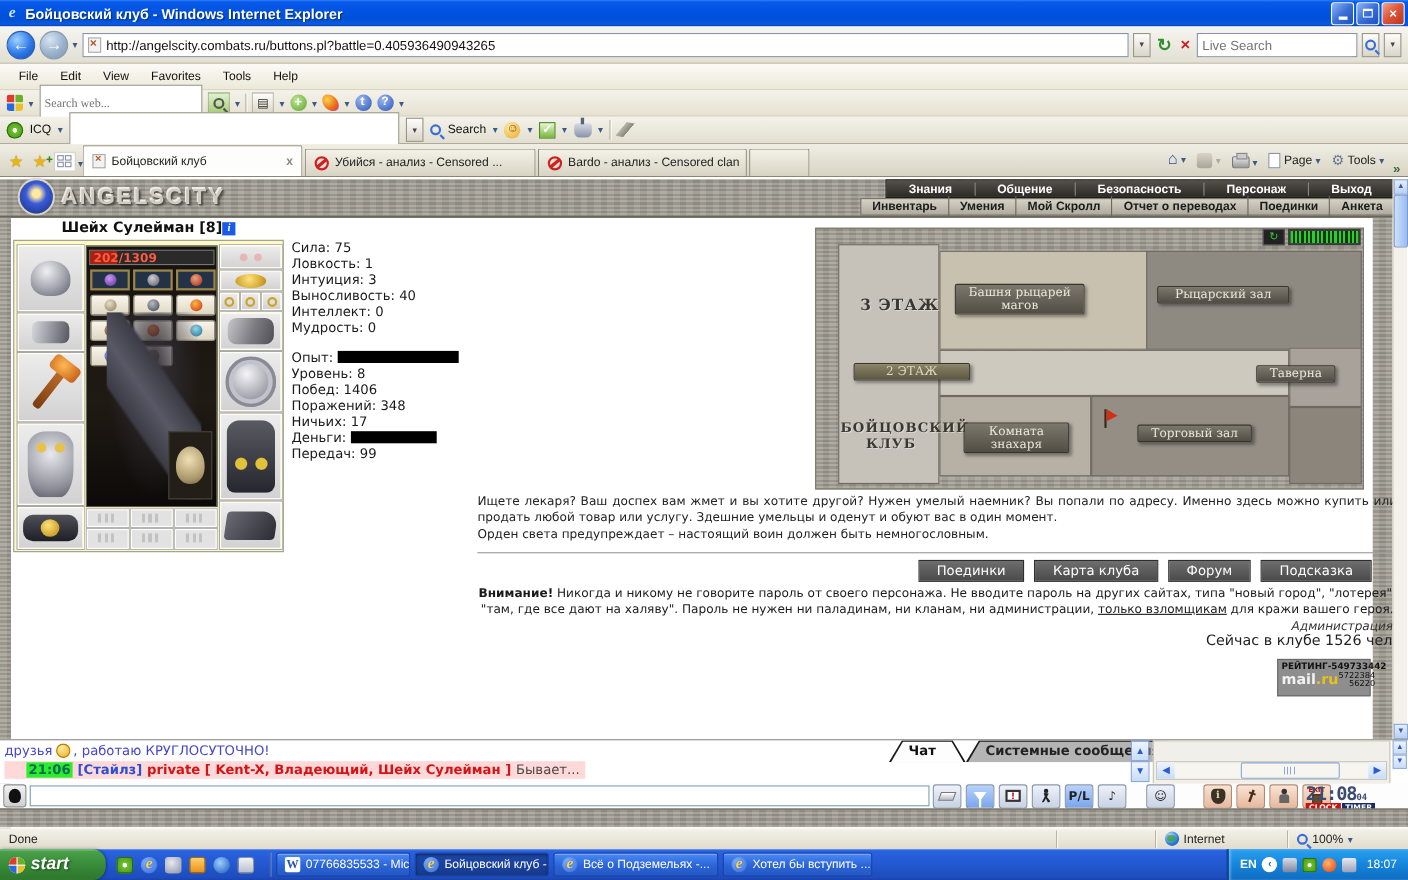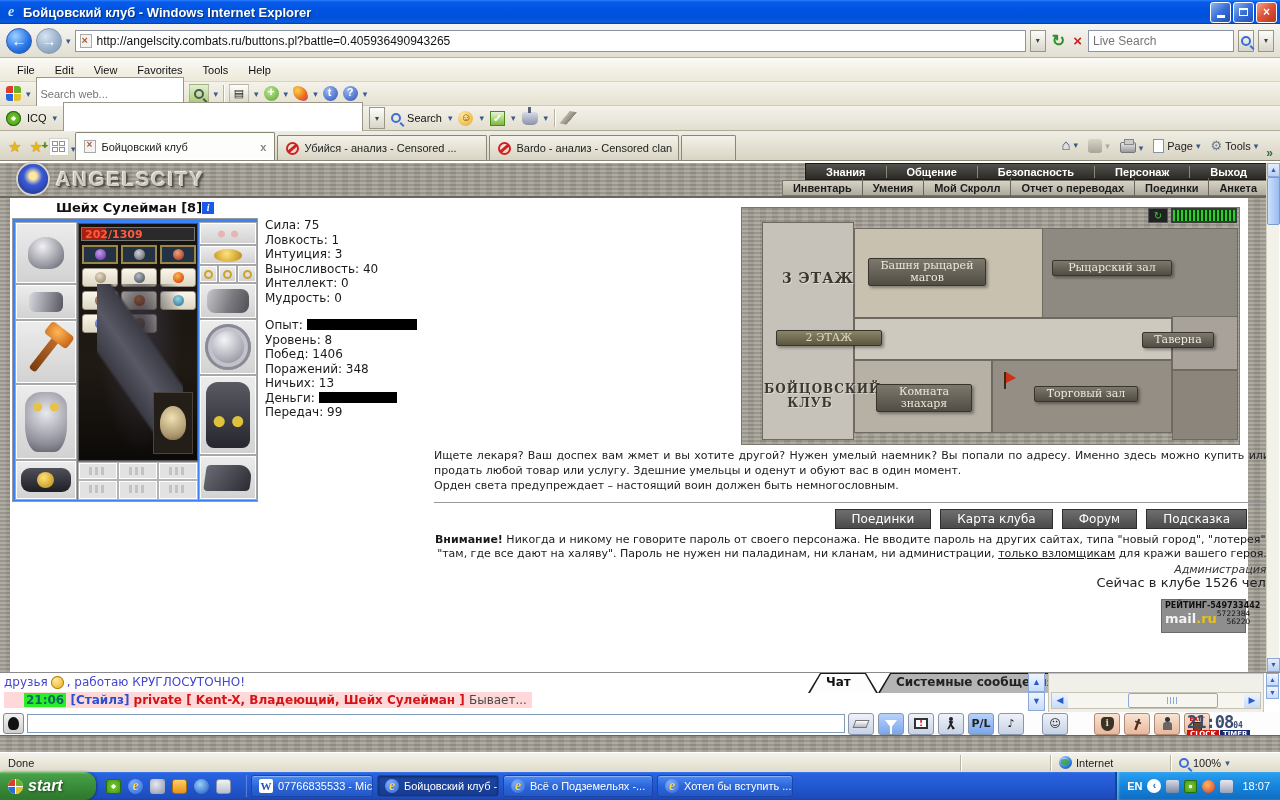--- a/index.html
+++ b/index.html
@@ -48,21 +48,21 @@
     display:flex; align-items:center; padding:0 8px; gap:2px; border-bottom:1px solid #d8d4c4; }
   .menuitem { padding:3px 9px; font-size:11px; color:#111; }
 
   
   .toolbar1 { position:absolute; left:0; top:82px; width:1280px; height:24px; background:linear-gradient(#f4f2ea,#e6e2d2);
     display:flex; align-items:center; padding:0 6px; gap:5px; border-bottom:1px solid #cfcbba; }
   .toolbar2 { position:absolute; left:0; top:106px; width:1280px; height:25px; background:linear-gradient(#f4f2ea,#e2ded0);
     display:flex; align-items:center; padding:0 6px; gap:6px; border-bottom:1px solid #b0ac9c; }
   .winflag { width:15px; height:15px; border-radius:3px; overflow:hidden; display:grid; grid-template-columns:7px 7px; grid-template-rows:7px 7px; gap:1px; background:#fff; }
   .winflag i { display:block; } .wf1{background:#e03a2a;} .wf2{background:#6ab02a;} .wf3{background:#2a6ae0;} .wf4{background:#e8c02a;}
-  .tb-input { height:33px; border:1px solid #9a9688; background:#fff; font-size:11px; color:#888; padding:0 4px; font-family:Liberation Sans, sans-serif; outline:none; }
+  .tb-input { height:33px; border:1px solid #9a9688; background:#fff; font-size:11px; color:#888; padding:0 4px; font-family:Liberation Serif, serif; outline:none; }
   .sq-btn { height:19px; min-width:20px; border:1px solid #9a96888c; background:linear-gradient(#fdfdfb,#dcd9ca); display:flex; align-items:center; justify-content:center; gap:2px; padding:0 3px; font-size:11px; color:#222; }
   .sq-btn.green { background:linear-gradient(#dff2cf,#a8d078); }
   .roundic { width:15px; height:15px; border-radius:50%; display:inline-block; }
   .ric-plus { background:radial-gradient(circle at 40% 35%,#bfe89a,#5aa028); position:relative; }
   .ric-plus::after { content:"+"; position:absolute; left:4px; top:-1px; color:#fff; font-weight:bold; font-size:12px; }
   .ric-bfly { background:radial-gradient(circle at 30% 30%,#ffd24a,#e86a1a 60%,#c23a9a); border-radius:30% 70% 30% 70%; }
   .ric-msgr { background:radial-gradient(circle at 35% 30%,#9ab8f0,#2a52b8); position:relative; }
   .ric-msgr::after { content:"t"; position:absolute; left:5px; top:0; color:#fff; font-size:11px; font-weight:bold; }
   .ric-help { background:radial-gradient(circle at 35% 30%,#9ab8f0,#2a52b8); position:relative; }
   .ric-help::after { content:"?"; position:absolute; left:4px; top:0; color:#fff; font-size:11px; font-weight:bold; }
@@ -118,21 +118,21 @@
   .nav1 a:first-child { border-left:none; }
   .nav2 { right:12px; top:19px; height:16px; display:flex; align-items:center;
     background:linear-gradient(#d6d2c6,#aeaa9e); border:1px solid #7a766a; }
   .nav2 a { color:#1c1c1c; font-weight:bold; font-size:11px; padding:4px 10px; border-left:1px solid #6a665c; white-space:nowrap; text-decoration:none; }
   .nav2 a:first-child { border-left:none; }
 
   .charname { left:12px; top:39px; width:246px; text-align:center; font:bold 13px "DejaVu Sans",sans-serif; color:#111; }
   .infoic { display:inline-block; width:12px; height:12px; background:#1a5ae8; color:#fff; font:bold italic 10px "Liberation Serif",serif; text-align:center; line-height:12px; vertical-align:1px; }
 
   
-  .inv { left:12px; top:57px; width:246px; height:284px; background:#3b82f6; border:1px solid #999; }
+  .inv { left:12px; top:57px; width:246px; height:284px; background:#fef9c3; border:1px solid #999; }
   .slot { position:absolute; background:linear-gradient(#ececec,#d2d2d2); border:1px solid #fff; box-shadow:0 0 0 1px #a8a8a8; display:flex; align-items:center; justify-content:center; }
   .invcenter { position:absolute; left:65px; top:4px; width:120px; height:238px; background:linear-gradient(#16120e,#201a14 60%,#0c0a08); border:1px solid #555; overflow:hidden; }
   .hpbar { position:absolute; left:2px; top:3px; width:114px; height:14px; border:1px solid #777;
     background:linear-gradient(90deg,#a82010 0 24px,#2a2a2a 24px); color:#ff5a42; font:bold 11px "DejaVu Sans",sans-serif; padding-left:3px; line-height:13px; }
   .srow { position:absolute; left:3px; display:flex; gap:3px; }
   .fcell { width:36px; height:19px; background:#243246; border:2px solid #9a8648; display:flex; align-items:center; justify-content:center; }
   .scroll { width:36px; height:19px; background:linear-gradient(#faf6ea,#ddd6c2); border:1px solid #9a9486; border-radius:3px; display:flex; align-items:center; justify-content:center; }
   .orb { width:11px; height:11px; border-radius:50%; }
   .axe { position:absolute; left:18px; top:60px; width:86px; height:170px;
     background:linear-gradient(55deg,transparent 34%,#3c3c46 36%,#585866 50%,#3c3c46 64%,transparent 66%),
@@ -565,21 +565,21 @@
     <div><span>Ловкость:</span> <span>1</span></div>
     <div><span>Интуиция:</span> <span>3</span></div>
     <div><span>Выносливость:</span> <span>40</span></div>
     <div><span>Интеллект:</span> <span>0</span></div>
     <div><span>Мудрость:</span> <span>0</span></div>
     <div class="statgap"></div>
     <div><span>Опыт:</span> <span class="redact"></span></div>
     <div><span>Уровень:</span> <span>8</span></div>
     <div><span>Побед:</span> <span>1406</span></div>
     <div><span>Поражений:</span> <span>348</span></div>
-    <div><span>Ничьих:</span> <span>13</span></div>
+    <div><span>Ничьих:</span> <span>17</span></div>
     <div><span>Деньги:</span> <span class="redact small"></span></div>
     <div><span>Передач:</span> <span>99</span></div>
   </div>
 
   <div class="abs map stone">
     <div class="mroom" style="left:20px;top:14px;width:92px;height:218px;background:#c6c2ba"></div>
     <div class="mroom" style="left:112px;top:20px;width:196px;height:90px;background:#c8c1b0"></div>
     <div class="mroom" style="left:300px;top:20px;width:196px;height:90px;background:#8f8a81"></div>
     <div class="mroom" style="left:430px;top:108px;width:66px;height:54px;background:#a8a29a"></div>
     <div class="mroom" style="left:112px;top:110px;width:318px;height:42px;background:#cdc9bf"></div>

